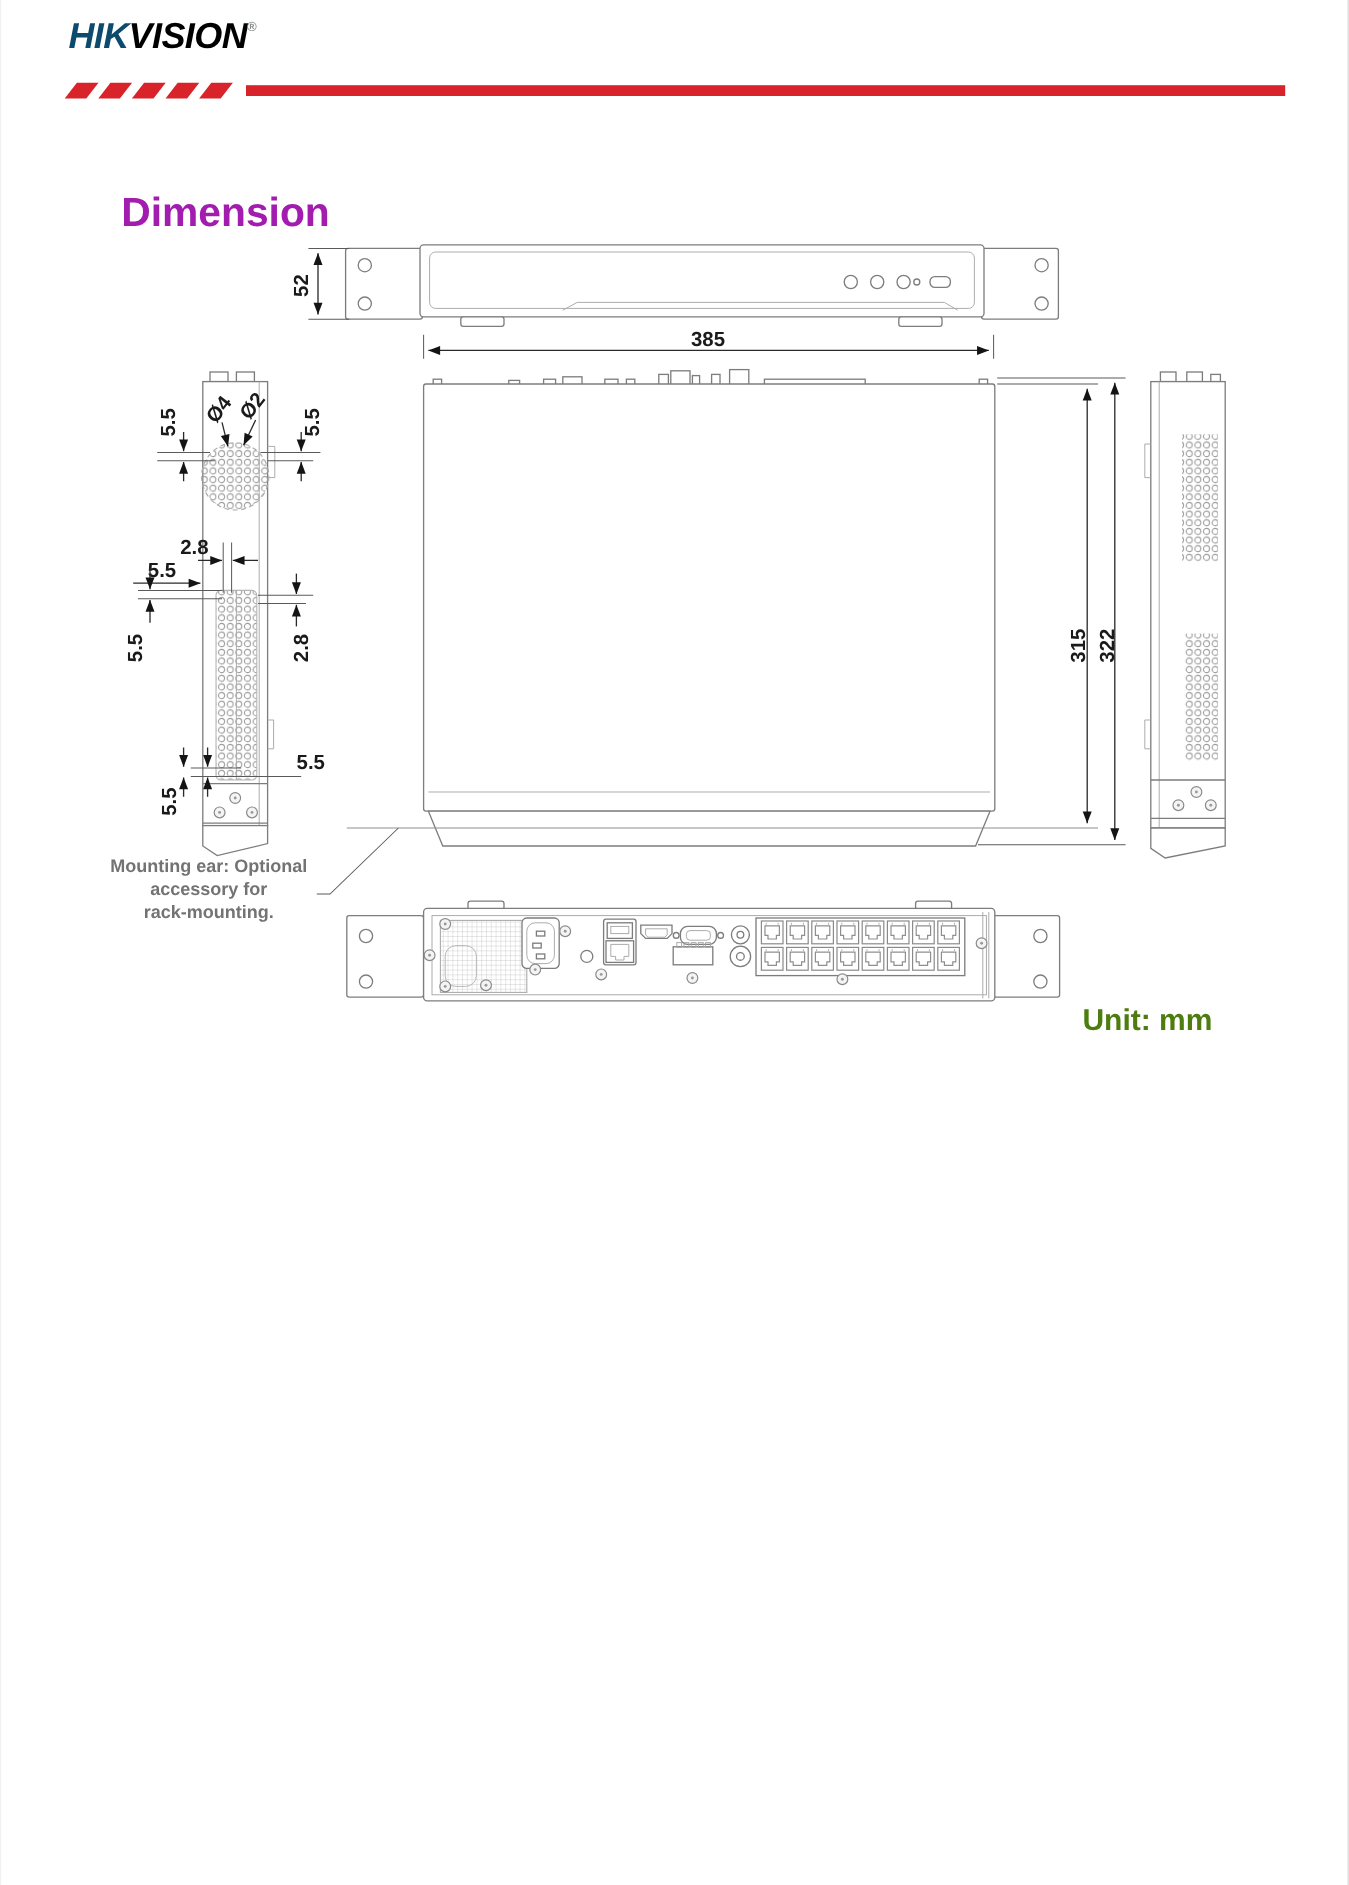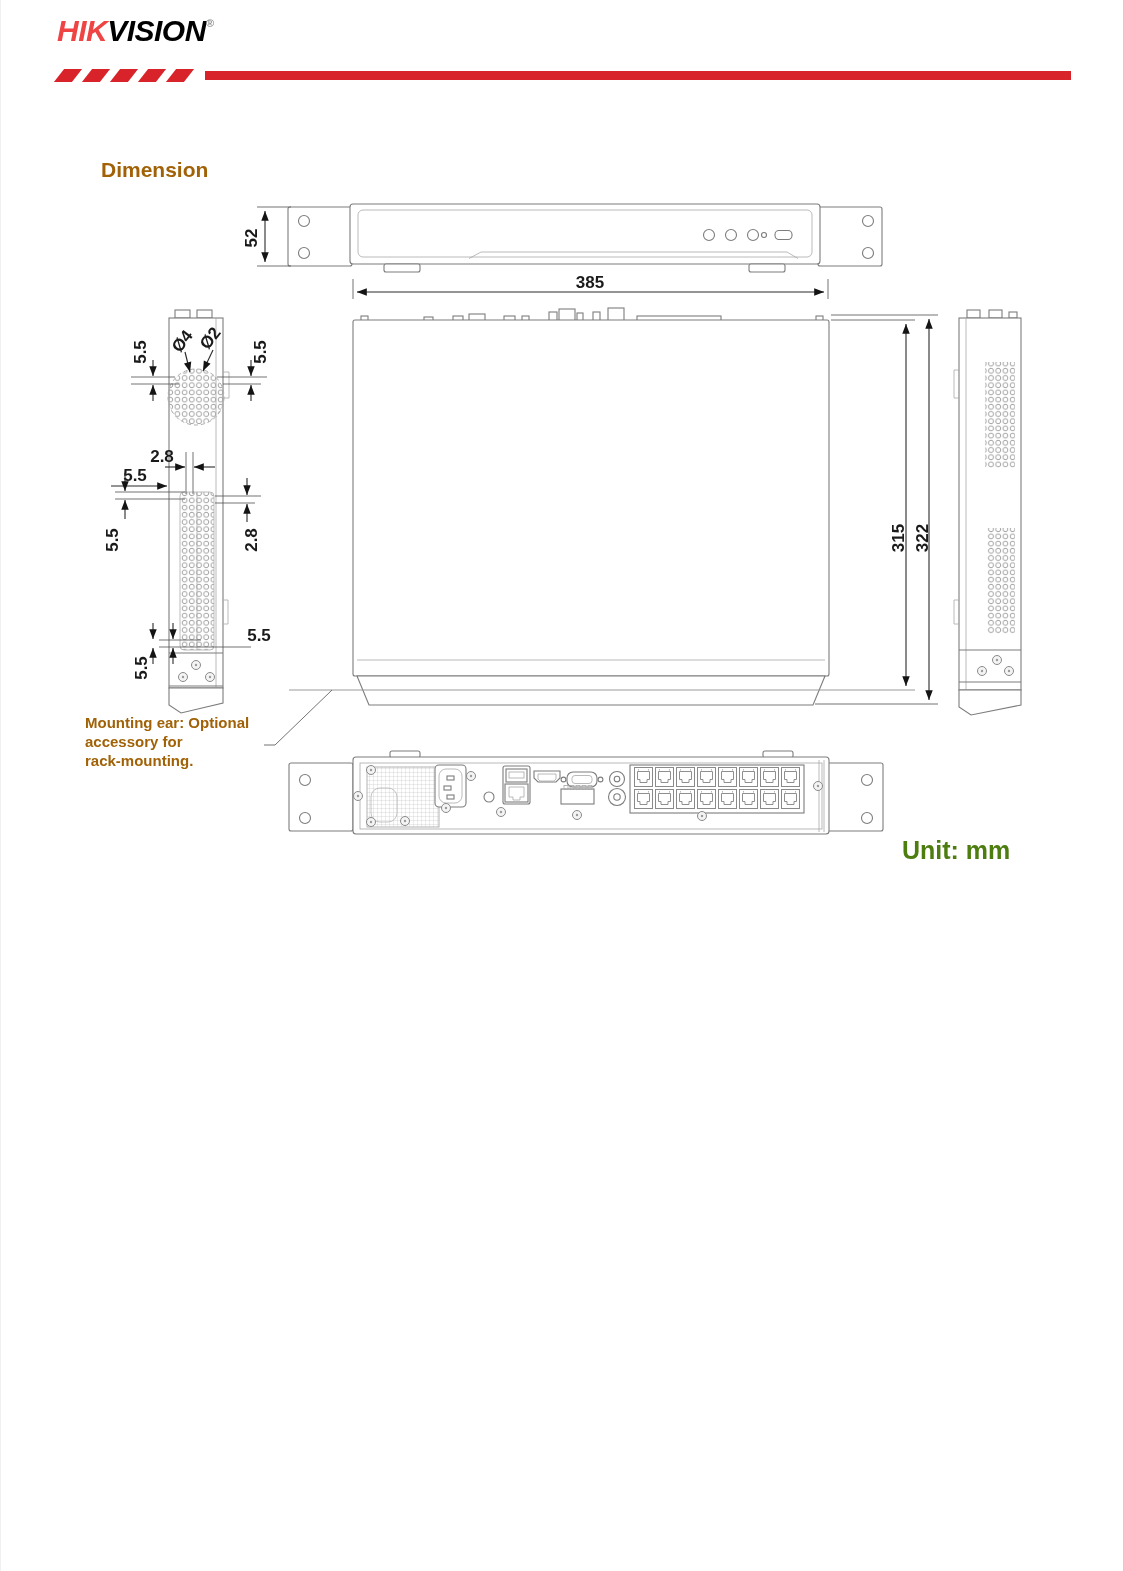--- a/index.html
+++ b/index.html
@@ -1,26 +1,26 @@
 <!DOCTYPE html>
 <html><head>
 <meta charset="utf-8">
 <style>
   html,body{margin:0;padding:0;background:#ffffff;}
   body{width:1124px;height:1571px;position:relative;font-family:"Liberation Sans",sans-serif;}
   .page{position:absolute;inset:0;background:#fff;border-left:1px solid #f1f1f1;border-right:1px solid #cfcfcf;overflow:hidden;}
   .logo{position:absolute;left:56px;top:14px;font-style:italic;font-weight:900;font-size:30px;letter-spacing:-.5px;white-space:nowrap;}
-  .logo .hik{color:#ef4444;}
+  .logo .hik{color:#0c4a6e;}
   .logo .vision{color:#000000;}
   .logo .reg{font-size:11px;color:#8b8e90;vertical-align:14px;font-style:normal;font-weight:700;}
   .deco{position:absolute;left:58px;top:68px;height:14px;display:flex;align-items:center;}
   .dash{width:18px;height:13px;background:#d9232a;transform:skewX(-38deg);margin-right:10px;}
   .rule{width:866px;height:9px;background:#d9232a;margin-left:6px;}
-  .title{position:absolute;left:100px;top:158px;font-size:21px;font-weight:700;color:#a16207;}
-  .note{position:absolute;left:84px;top:714px;width:178px;text-align:left;font-size:15px;font-weight:700;color:#a16207;line-height:1.25;}
+  .title{position:absolute;left:100px;top:158px;font-size:34px;font-weight:700;color:#a21caf;}
+  .note{position:absolute;left:84px;top:714px;width:178px;text-align:center;font-size:15px;font-weight:700;color:#737373;line-height:1.25;}
   .unit{position:absolute;left:901px;top:836px;font-size:25px;font-weight:700;color:#4d7c0f;}
   svg.diagram{position:absolute;left:0;top:0;}
   .ol{fill:#fff;stroke:#7d7d7d;stroke-width:1.1;}
   .oln{fill:none;stroke:#7d7d7d;stroke-width:1.1;}
   .ol2{fill:none;stroke:#a8a8a8;stroke-width:0.8;}
   .dim{stroke:#2a2a2a;stroke-width:1.1;fill:none;}
   .ext{stroke:#5a5a5a;stroke-width:0.85;fill:none;}
   .dimtxt{font-family:"Liberation Sans",sans-serif;font-size:17px;font-weight:600;fill:#1a1a1a;}
   .scr{fill:#f4f4f4;stroke:#8a8a8a;stroke-width:1;}
 </style>

